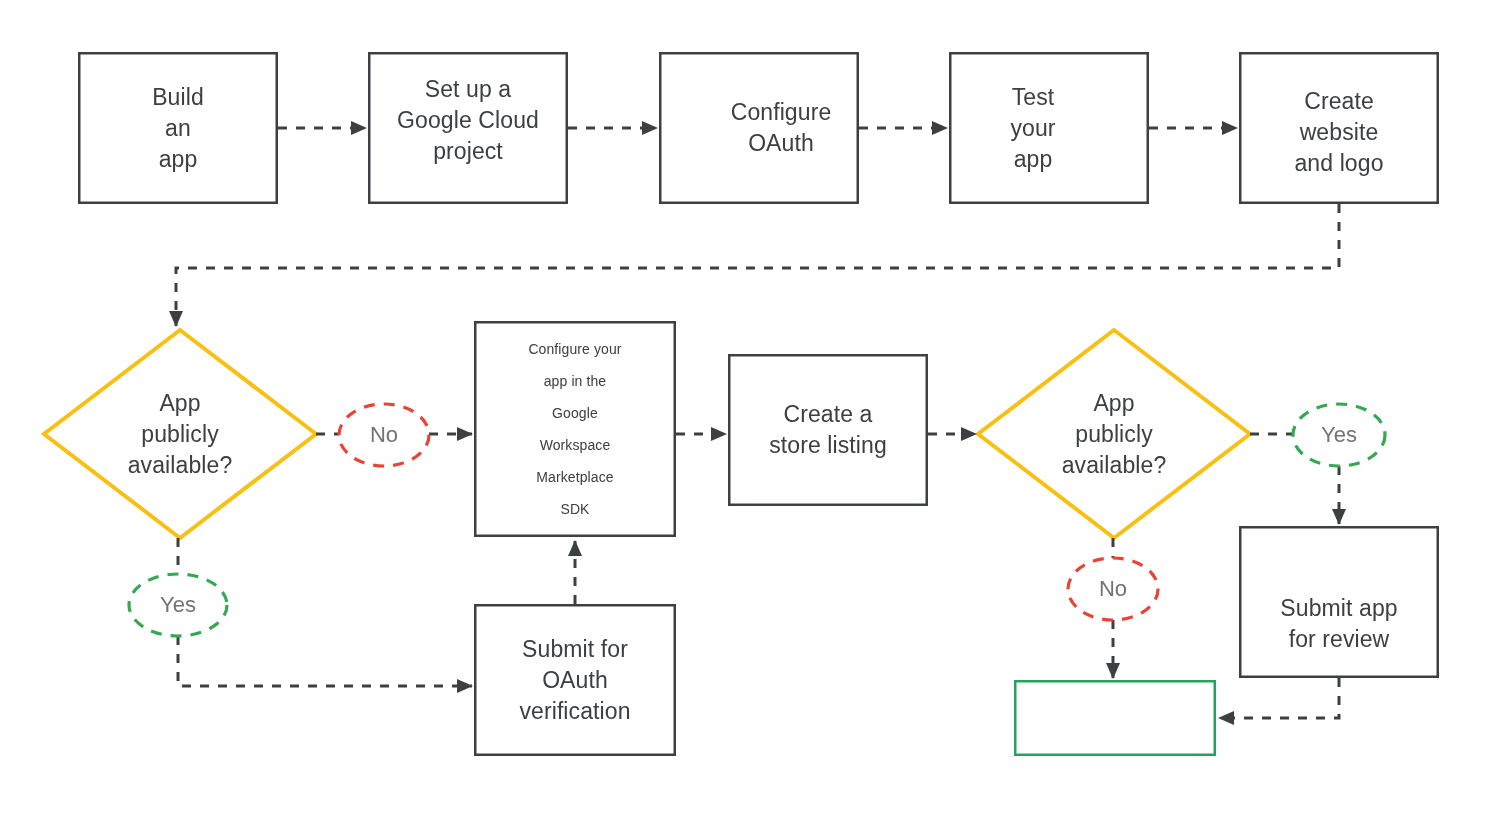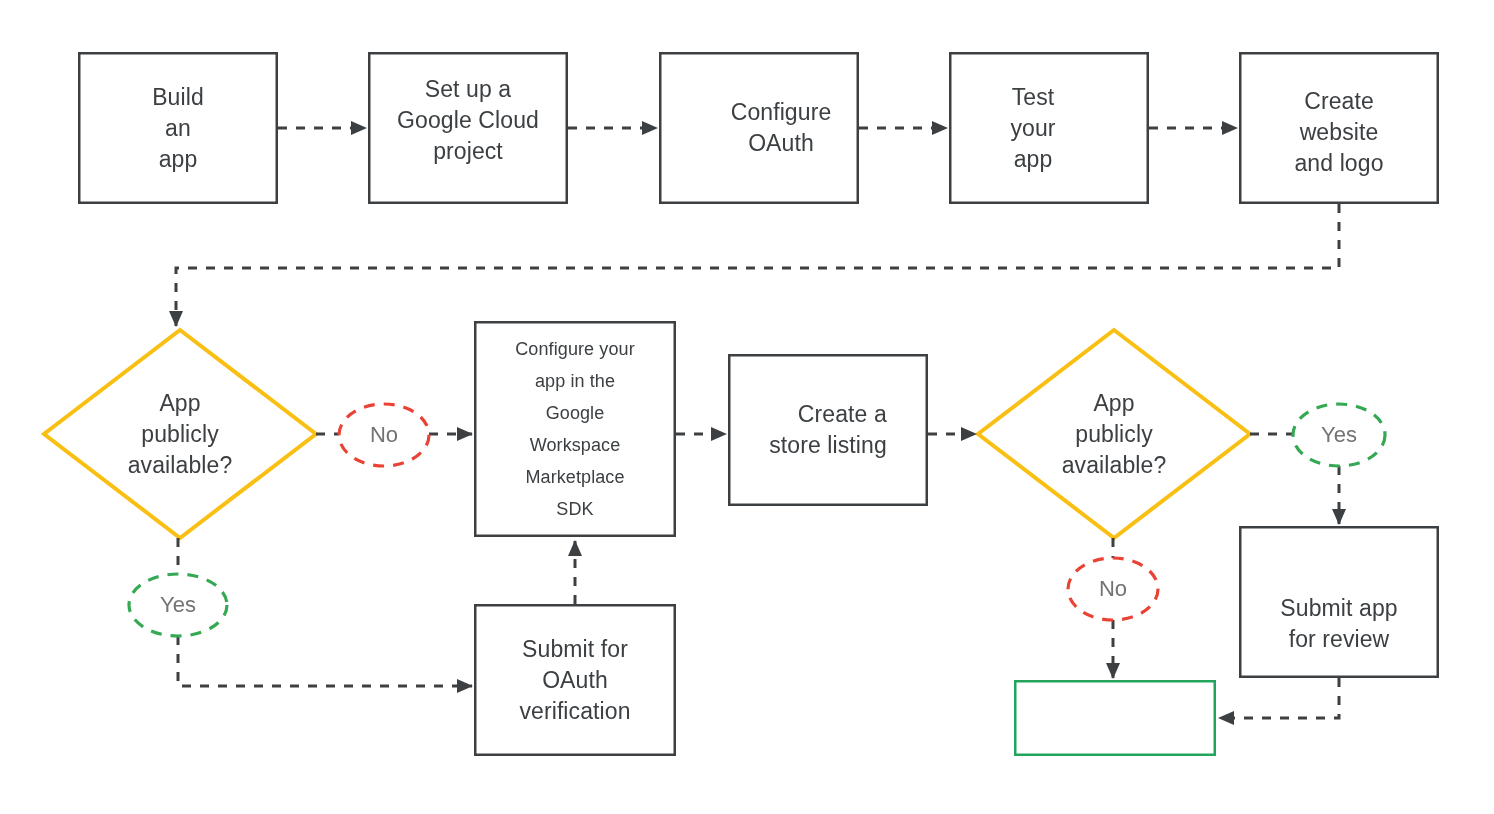--- a/index.html
+++ b/index.html
@@ -120,27 +120,27 @@
 OAuth</div>
   <div class="node-label" style="left: 949px; top: 52px; width: 168px; height: 152px;">Test
 your
 app</div>
   <div class="node-label" style="left: 1239px; top: 68px; width: 200px; height: 128px;">Create
 website
 and logo</div>
   <div class="node-label" style="left: 44px; top: 330px; width: 272px; height: 208px;">App
 publicly
 available?</div>
-  <div class="node-label" style="left: 474px; top: 321px; width: 202px; height: 216px; font-size: 18px; line-height: 32px;">Configure your
+  <div class="node-label" style="left: 474px; top: 321px; width: 202px; height: 216px; font-size: 14px; line-height: 32px;">Configure your
 app in the
 Google
 Workspace
 Marketplace
 SDK</div>
-  <div class="node-label" style="left: 728px; top: 354px; width: 200px; height: 152px; text-align: right;">Create a
+  <div class="node-label" style="left: 728px; top: 354px; width: 200px; height: 152px;">Create a
 store listing</div>
   <div class="node-label" style="left: 978px; top: 330px; width: 272px; height: 208px;">App
 publicly
 available?</div>
   <div class="node-label" style="left: 1239px; top: 526px; width: 200px; height: 152px; margin-top: 22px;">Submit app
 for review</div>
   <div class="node-label" style="left: 474px; top: 604px; width: 202px; height: 152px;">Submit for
 OAuth
 verification</div>
 

